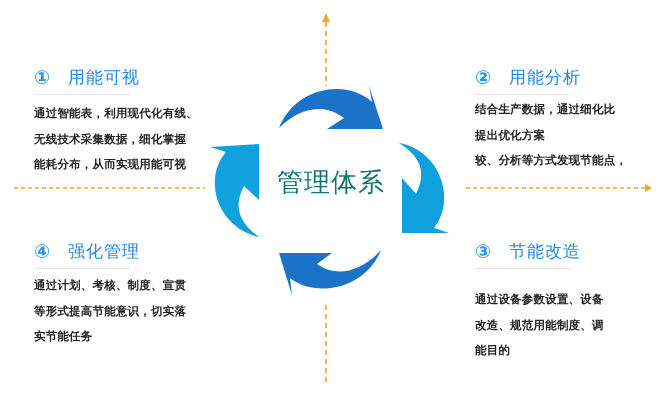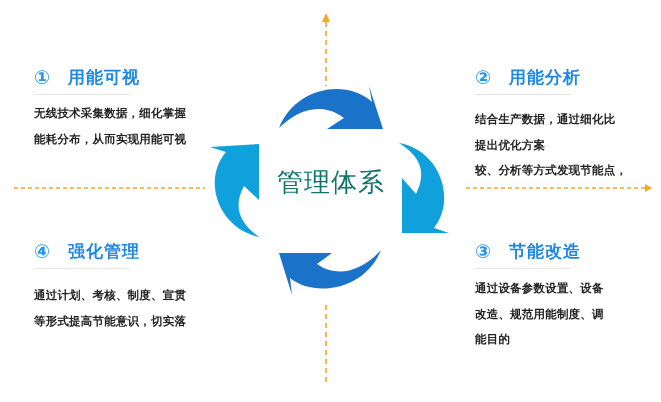--- a/index.html
+++ b/index.html
@@ -3,21 +3,21 @@
 <meta charset="utf-8">
 <style>
   html, body { margin: 0; padding: 0; background: #ffffff; }
   body { width: 661px; height: 402px; position: relative; overflow: hidden;
          font-family: "DejaVu Sans", "Liberation Sans", sans-serif; }
   .canvas { position: absolute; left: 0; top: 0; width: 661px; height: 402px; }
   .axes { position: absolute; left: 0; top: 0; }
   .block { position: absolute; }
   .block-head { display: flex; align-items: center; height: 26px; }
   .num { font-size: 19px; color: #2196f3; font-weight: bold; width: 28px; }
-  .title { font-size: 17px; font-weight: bold; color: #1e88e5; letter-spacing: 1px; margin-left: 6px; }
+  .title { font-size: 17px; font-weight: normal; color: #1e88e5; letter-spacing: 1px; margin-left: 6px; }
   .rule { height: 1px; background: #e6e6e6; margin-top: 4px; }
   .desc { margin-top: 6px; font-size: 11.5px; line-height: 25.5px; color: #222; font-weight: bold; letter-spacing: 0.2px; }
   .center-label { position: absolute; left: 261px; top: 165px; width: 140px; text-align: center;
                   font-size: 26px; color: #0f766e; letter-spacing: 1px; }
 </style>
 </head>
 <body>
 
 <div class="canvas">
 
@@ -40,56 +40,58 @@
 
   <div class="center-label">管理体系</div>
 
   <div class="block" style="left:34px; top:64px; width:190px;">
     <div class="block-head">
       <span class="num">①</span>
       <span class="title">用能可视</span>
     </div>
     <div class="rule" style="width:96px;"></div>
     <div class="desc">
+      <div>通过智能表，利用现代化有线、</div>
       <div>无线技术采集数据，细化掌握</div>
       <div>能耗分布，从而实现用能可视</div>
     </div>
   </div>
 
   <div class="block" style="left:475px; top:64px; width:175px;">
     <div class="block-head">
       <span class="num">②</span>
       <span class="title">用能分析</span>
     </div>
     <div class="rule" style="width:96px;"></div>
-    <div class="desc" style="margin-top:12px;">
+    <div class="desc" style="margin-top:2px;">
       <div>结合生产数据，通过细化比</div>
       <div>提出优化方案</div>
       <div>较、分析等方式发现节能点，</div>
     </div>
   </div>
 
   <div class="block" style="left:34px; top:238px; width:190px;">
     <div class="block-head">
       <span class="num">④</span>
       <span class="title">强化管理</span>
     </div>
     <div class="rule" style="width:96px;"></div>
-    <div class="desc" style="margin-top:14px;">
+    <div class="desc" style="margin-top:4px;">
       <div>通过计划、考核、制度、宣贯</div>
       <div>等形式提高节能意识，切实落</div>
+      <div>实节能任务</div>
     </div>
   </div>
 
   <div class="block" style="left:475px; top:238px; width:175px;">
     <div class="block-head">
       <span class="num">③</span>
       <span class="title">节能改造</span>
     </div>
     <div class="rule" style="width:96px;"></div>
-    <div class="desc" style="margin-top:7px;">
+    <div class="desc" style="margin-top:18px;">
       <div>通过设备参数设置、设备</div>
       <div>改造、规范用能制度、调</div>
       <div>能目的</div>
     </div>
   </div>
 
 </div>
 
 </body></html>

